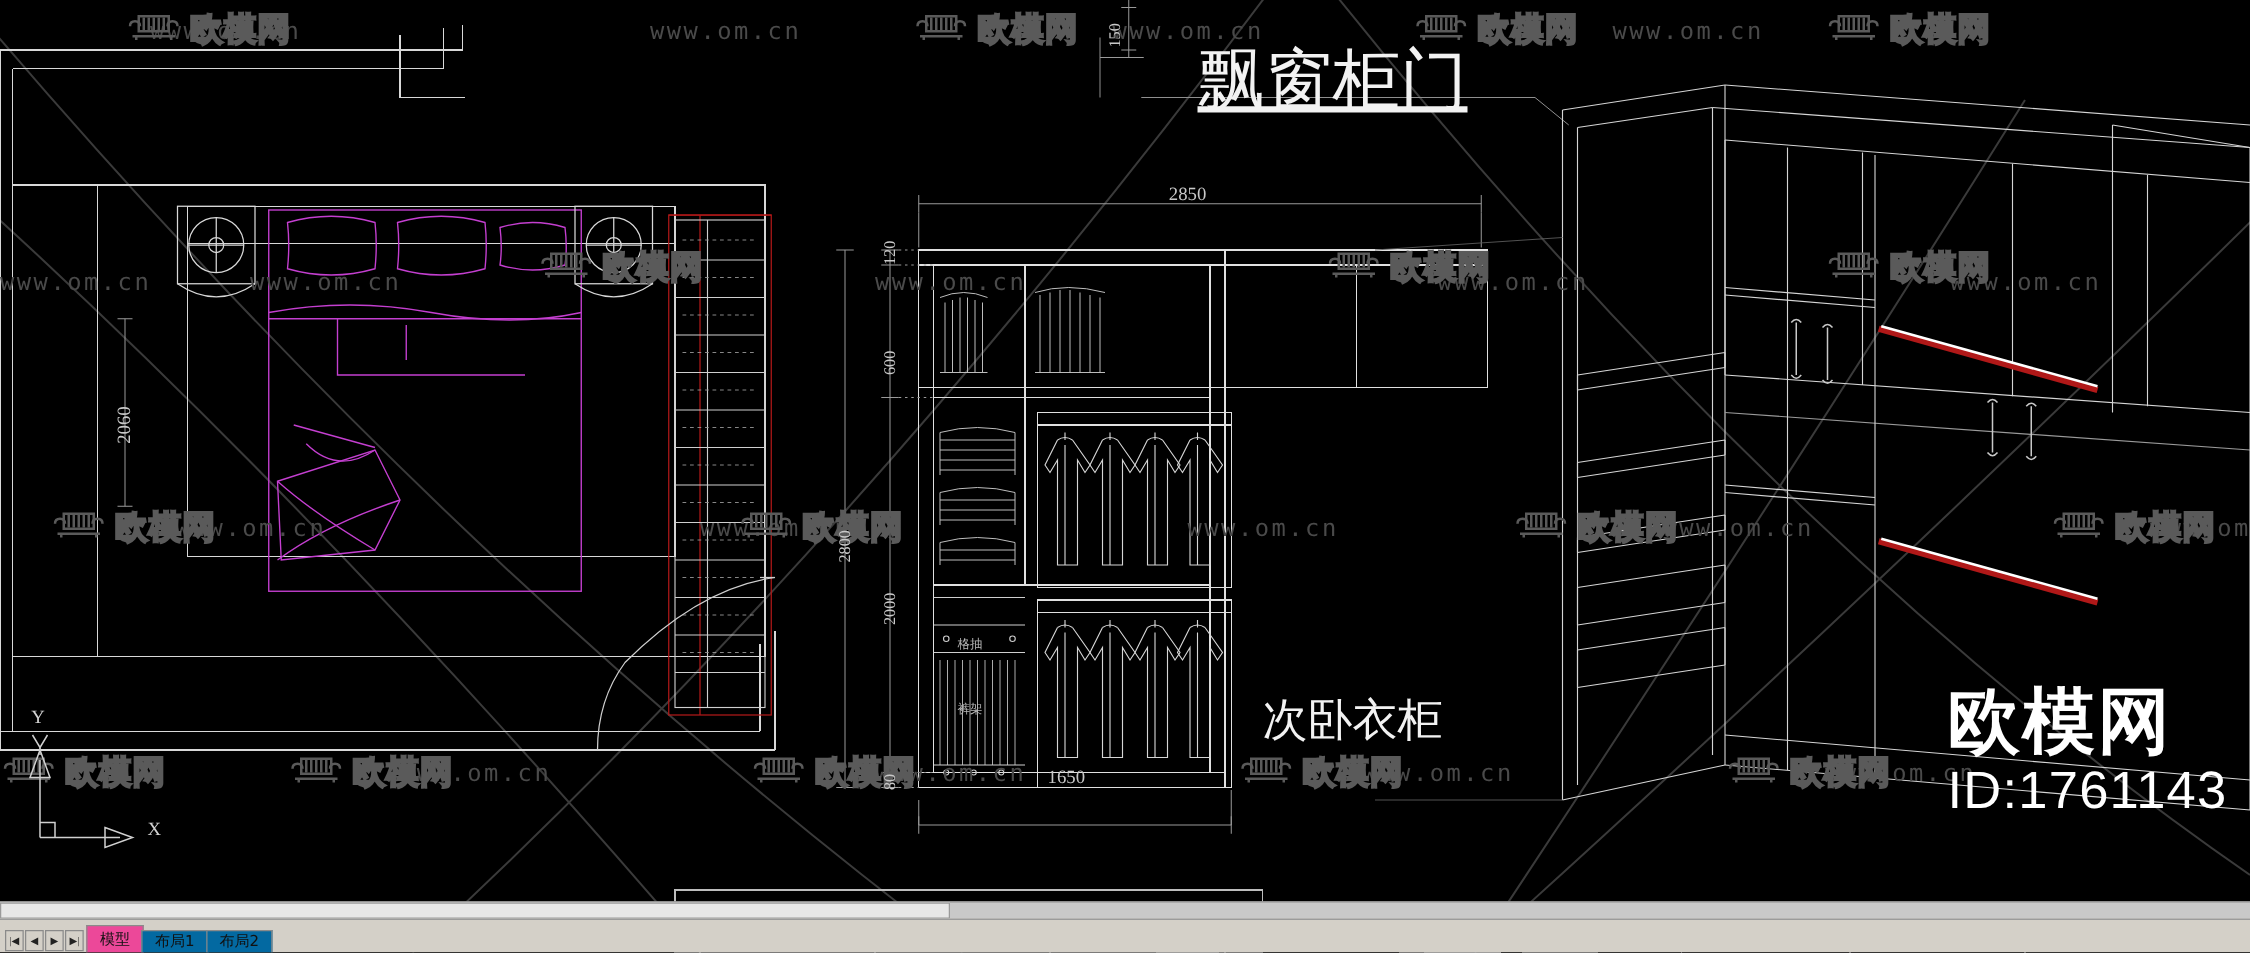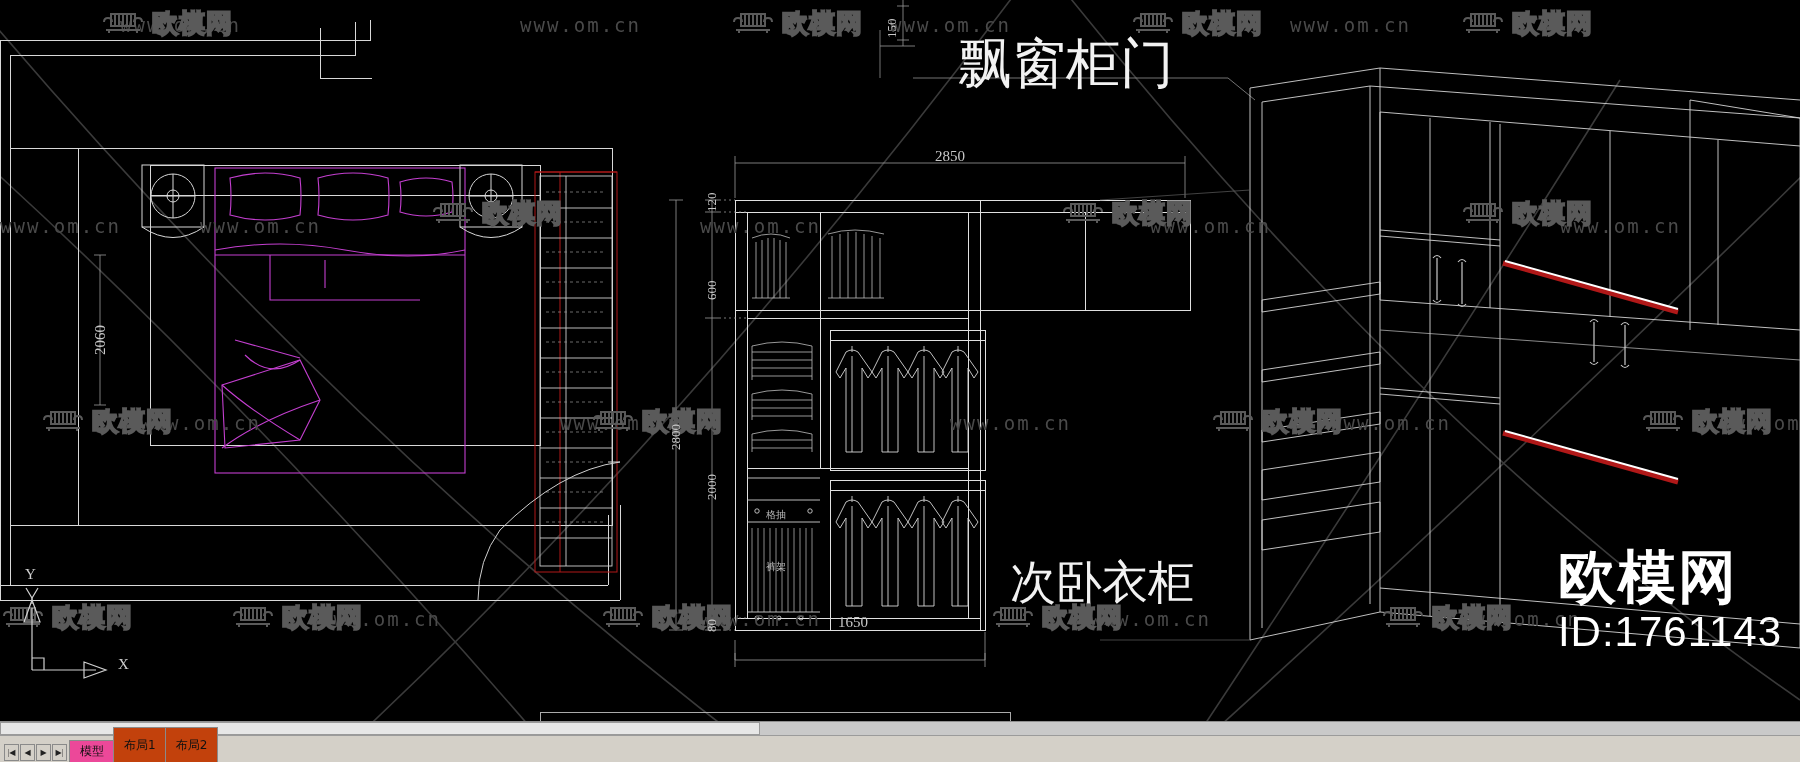--- a/index.html
+++ b/index.html
@@ -41,23 +41,23 @@
   
   #scrollbar{position:absolute;left:0;bottom:26px;width:1800px;height:13px;background:#c9c9c9;
      border-top:1px solid #8f8f8f;border-bottom:1px solid #8f8f8f;}
   #scrollbar .thumb{position:absolute;left:0;top:0;height:13px;width:760px;background:#e7e7e7;
      border:1px solid #9a9a9a;box-sizing:border-box;}
   #tabbar{position:absolute;left:0;bottom:0;width:1800px;height:26px;background:#d4d0c8;
      border-top:1px solid #9b9b9b;display:flex;align-items:flex-end;}
   .navbtns{display:flex;align-items:center;height:20px;padding:0 2px 0 4px;gap:1px;}
   .navbtn{width:15px;height:17px;background:#d4d0c8;border:1px solid #8a8a8a;
      display:flex;align-items:center;justify-content:center;font-size:8px;color:#222;box-sizing:border-box;}
-  .tab{height:35px;padding:0 10px;margin-right:-2px;font-size:12px;color:#111;
+  .tab{height:18px;padding:0 10px;margin-right:-2px;font-size:12px;color:#111;
      font-family:"DejaVu Sans","Liberation Sans",sans-serif;display:flex;align-items:center;
-     background:#c2410c;border-left:1px solid #8a8a8a;border-right:1px solid #8a8a8a;
+     background:#0369a1;border-left:1px solid #8a8a8a;border-right:1px solid #8a8a8a;
      border-top:1px solid #8a8a8a;box-sizing:border-box;}
   .tab.active{background:#ec4899;height:22px;font-weight:normal;}
 </style>
 </head>
 <body>
 
 <div id="stage">
 
   <svg class="arcs" viewBox="0 0 1800 762">
     <g fill="none" stroke="#3a3a3a" stroke-width="1.6">
@@ -618,23 +618,23 @@
               <path d="M34 12 q0 -4 4 -4 q4 0 4 4"></path>
               <rect x="11" y="4" width="24" height="12"></rect>
               <path d="M15 5 v10 M19 5 v10 M23 5 v10 M27 5 v10 M31 5 v10"></path>
               <path d="M9 20 v3 M37 20 v3"></path>
             </g>
           </svg></span>
         <span class="zh">欧模网</span>
       </div>
     </div>
 
-  <div class="cjk" style="left:958px;top:28px;font-size:54px;">飘窗柜门</div>
-
-  <div class="cjk" style="left:1010px;top:552px;font-size:46px;">次卧衣柜</div>
+  <div class="cjk" style="left:958px;top:28px;font-size:54px;text-decoration:underline;">飘窗柜门</div>
+
+  <div class="cjk" style="left:1010px;top:552px;font-size:36px;">次卧衣柜</div>
 
   <div class="dim" style="left:92px;top:355px;"><span class="dimv" style="display:inline-block;">2060</span></div>
 
   <div class="dim" style="left:884px;top:38px;font-size:13px;"><span class="dimv" style="display:inline-block;">150</span></div>
 
   <div class="dim" style="left:935px;top:148px;">2850</div>
 
   <div class="dim" style="left:838px;top:614px;">1650</div>
 
   <div class="dim" style="left:704px;top:212px;font-size:13px;"><span class="dimv" style="display:inline-block;">120</span></div>

